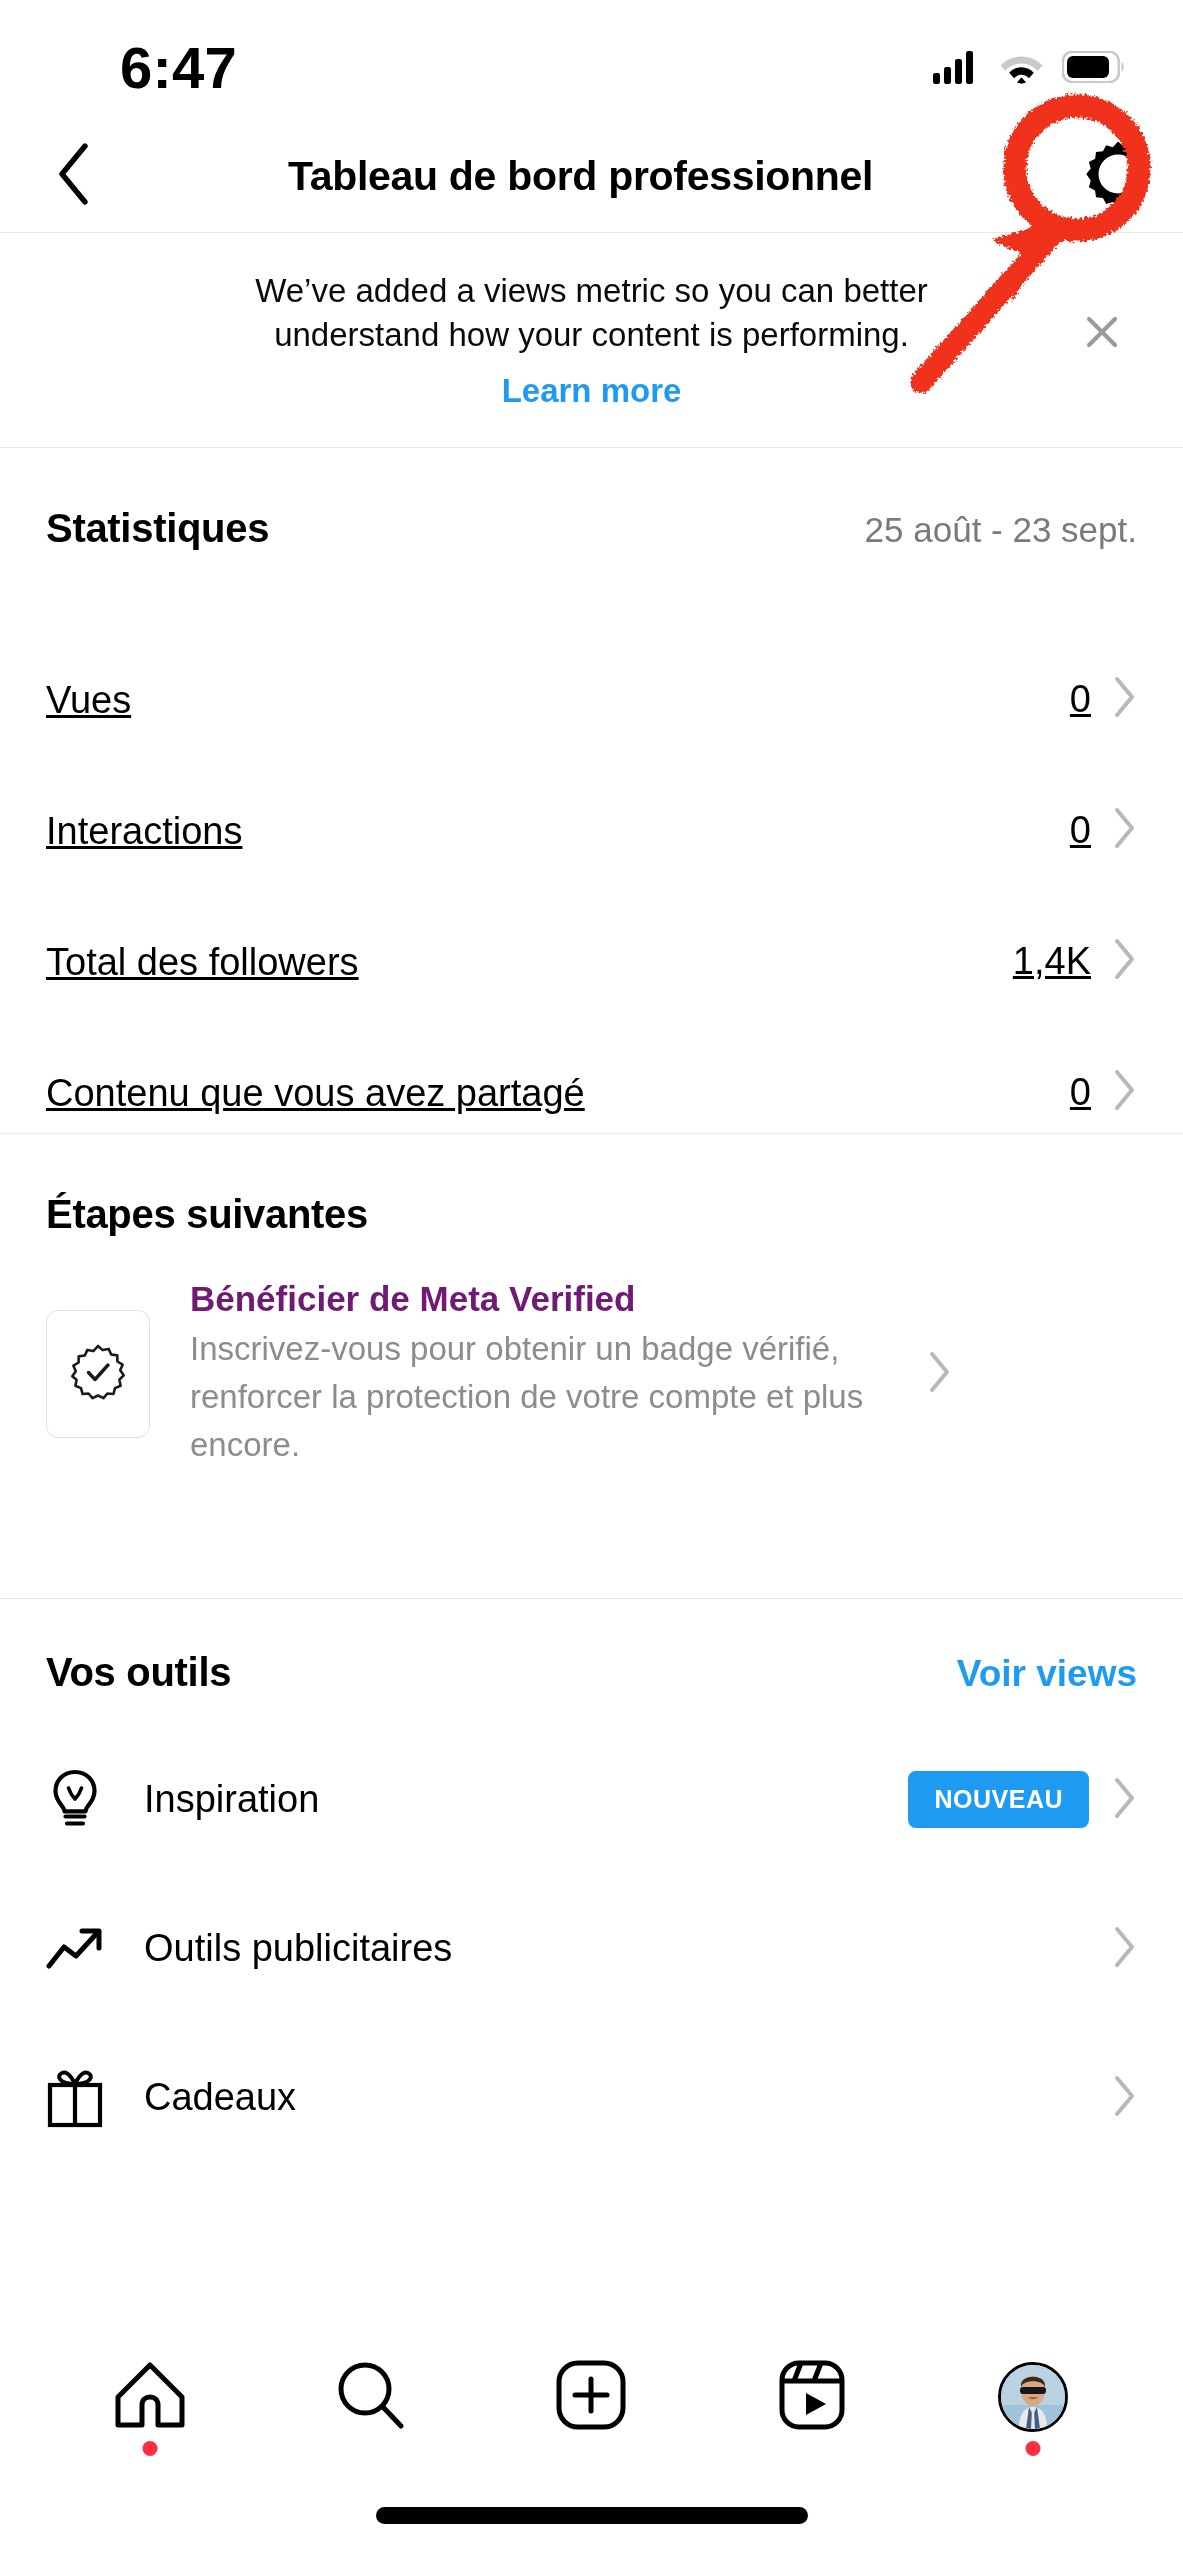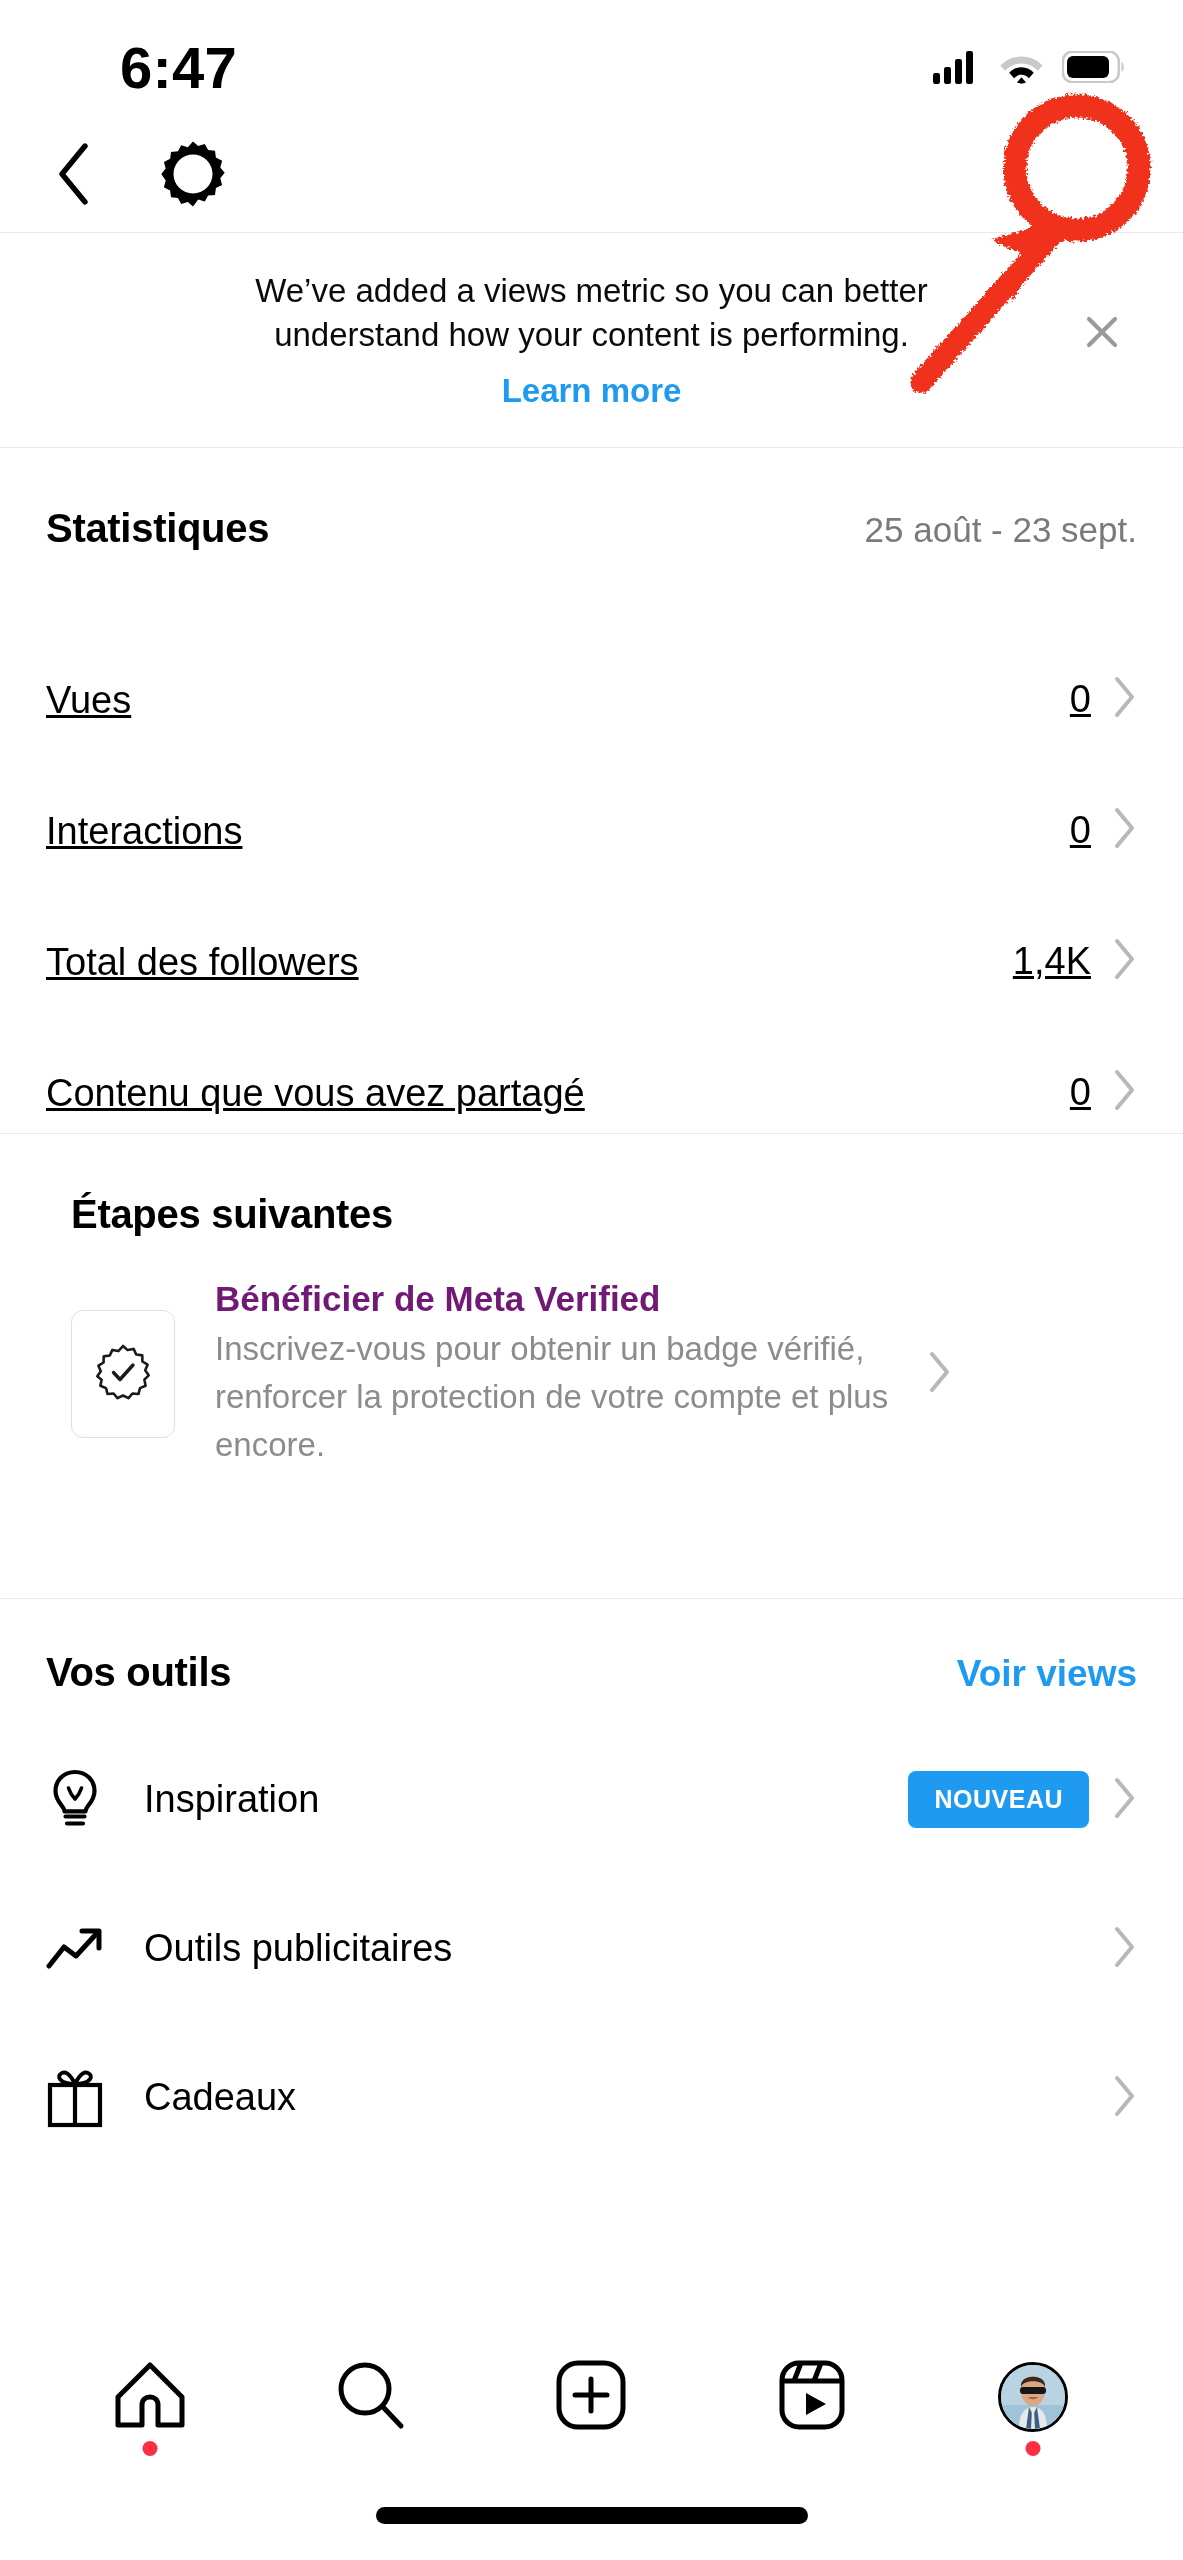--- a/index.html
+++ b/index.html
@@ -79,21 +79,21 @@
     display:flex; align-items:flex-end; justify-content:space-between;
     padding:0 46px; height:131px;text-decoration:underline;
   }
   .stat-label { font-size:38px; color:#000; }
   .stat-right { display:flex; align-items:center; gap:22px; }
   .stat-value { font-size:38px; color:#000; }
 
   .chev { display:block; }
 
   
-  .etapes-block { position:absolute; top:1134px; left:0; width:998px;padding-left:25px; }
+  .etapes-block { position:absolute; top:1134px; left:0; width:998px; }
   .etapes-head { padding-top:58px; }
   .etape-row {
     display:flex; align-items:center; padding:0 46px; margin-top:42px;
   }
   .etape-thumb {
     width:104px; height:128px; min-width:104px;
     border:1.6px solid #e0e0e0; border-radius:12px;
     display:flex; align-items:center; justify-content:center;
   }
   .etape-text { flex:1; padding:0 28px 0 40px; }
@@ -179,20 +179,21 @@
   </div>
 
   <div class="navbar">
     <div class="nav-back">
       <span>
         <svg width="34" height="62" viewBox="0 0 34 62">
           <path d="M29 3 L6 31 L29 59" fill="none" stroke="#000" stroke-width="5.4" stroke-linecap="round" stroke-linejoin="round"></path>
         </svg>
       </span>
     </div>
+    <div class="nav-title">Tableau de bord professionnel</div>
     <div class="nav-gear">
       <span>
         <svg width="72" height="72" viewBox="0 0 72 72">
           <path fill="#000" d="M36 3.5
             l5.2 4.6 6.6-2.1 3.3 6.1 6.9 0.6 0.9 6.9 6.2 3.1-1.8 6.7 4.4 5.4-4.4 5.4 1.8 6.7-6.2 3.1-0.9 6.9-6.9 0.6-3.3 6.1-6.6-2.1L36 68.5l-5.2-4.6-6.6 2.1-3.3-6.1-6.9-0.6-0.9-6.9-6.2-3.1 1.8-6.7L4.3 36l4.4-5.4-1.8-6.7 6.2-3.1 0.9-6.9 6.9-0.6 3.3-6.1 6.6 2.1z
             M36 16.5 A19.5 19.5 0 1 0 36 55.5 A19.5 19.5 0 1 0 36 16.5 z"></path>
         </svg>
       </span>
     </div>
   </div>

